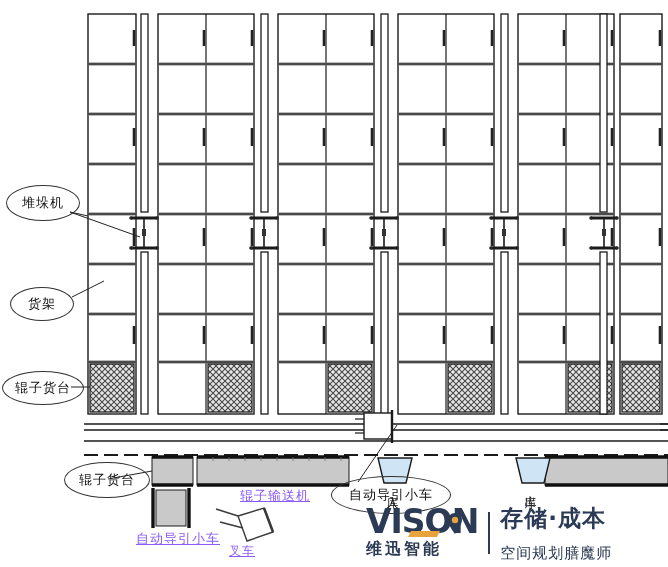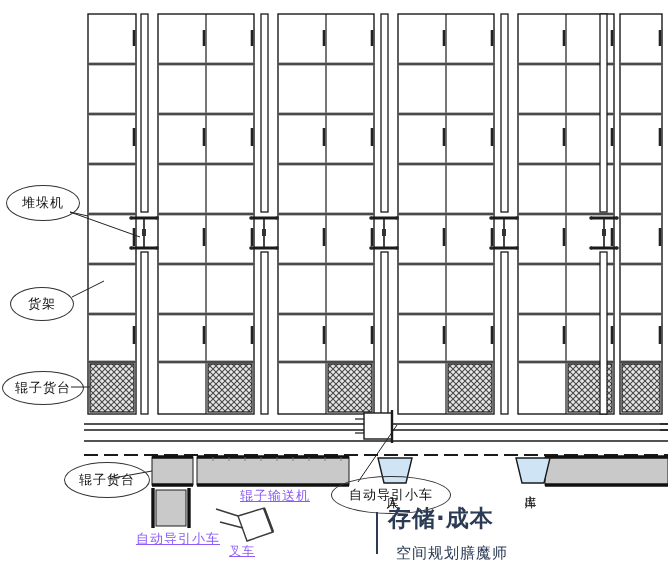--- a/index.html
+++ b/index.html
@@ -19,21 +19,21 @@
         display:flex;align-items:center;}
   #logo .brandblk{display:flex;flex-direction:column;align-items:flex-start;}
   #logo .wordmark{font-size:33px;font-weight:bold;color:#2b3a55;
       letter-spacing:-1px;line-height:0.95;font-family:"DejaVu Sans",sans-serif;
       position:relative;}
   #logo .cn{font-size:16px;font-weight:bold;color:#2b3a55;letter-spacing:3px;
       margin-top:2px;}
   #logo .divider{width:2px;height:42px;background:#2b3a55;margin:0 10px;}
   #logo .tagblk{display:flex;flex-direction:column;align-items:flex-start;gap:8px;}
   #logo .tag1{font-size:23px;font-weight:bold;color:#2b3a55;letter-spacing:1px;}
-  #logo .tag2{font-size:15px;color:#2b3a55;letter-spacing:1px;margin-top:2px;margin-left:8px;}
+  #logo .tag2{font-size:15px;color:#2b3a55;letter-spacing:1px;margin-top:2px;}
   .pin{position:absolute;}
 </style>
 </head>
 <body>
 
 <div id="stage">
 
 <svg width="668" height="567" viewBox="0 0 668 567">
   <defs>
     <pattern id="xhatch" width="6" height="6" patternUnits="userSpaceOnUse">
@@ -430,20 +430,33 @@
 
 <div class="lbl vert-label" style="left:386px;top:486px;">
   <span>入库</span>
 </div>
 
 <div class="lbl vert-label" style="left:524px;top:486px;">
   <span>出库</span>
 </div>
 
 <div id="logo">
+  <div class="brandblk">
+    <div class="wordmark">
+      <span>VISON</span>
+      <svg class="pin" width="18" height="26" style="left:80px;top:5px;">
+        <path d="M9,2 C13,2 16,5 16,9 C16,14 9,23 9,23 C9,23 2,14 2,9 C2,5 5,2 9,2 Z" fill="#2b3a55"></path>
+        <circle cx="9" cy="9" r="3.2" fill="#e8a33d"></circle>
+      </svg>
+      <svg class="pin" width="34" height="12" style="left:41px;top:22px;">
+        <path d="M1,9 L30,9 L33,3 L4,3 Z" fill="#e8a33d"></path>
+      </svg>
+    </div>
+    <div class="cn">维迅智能</div>
+  </div>
   <div class="divider"></div>
   <div class="tagblk">
     <div class="tag1">存储·成本</div>
     <div class="tag2">空间规划膳魔师</div>
   </div>
 </div>
 
 </div>
 
 </body></html>

